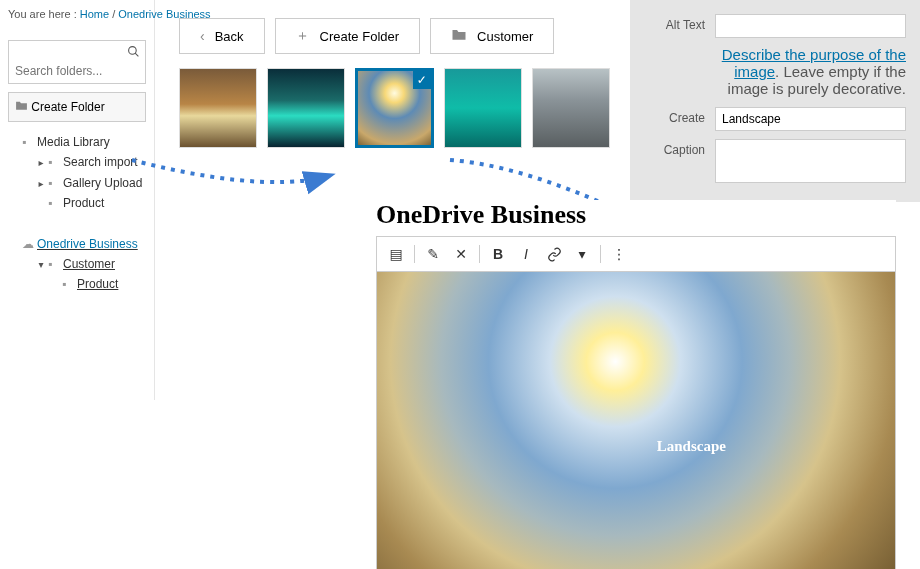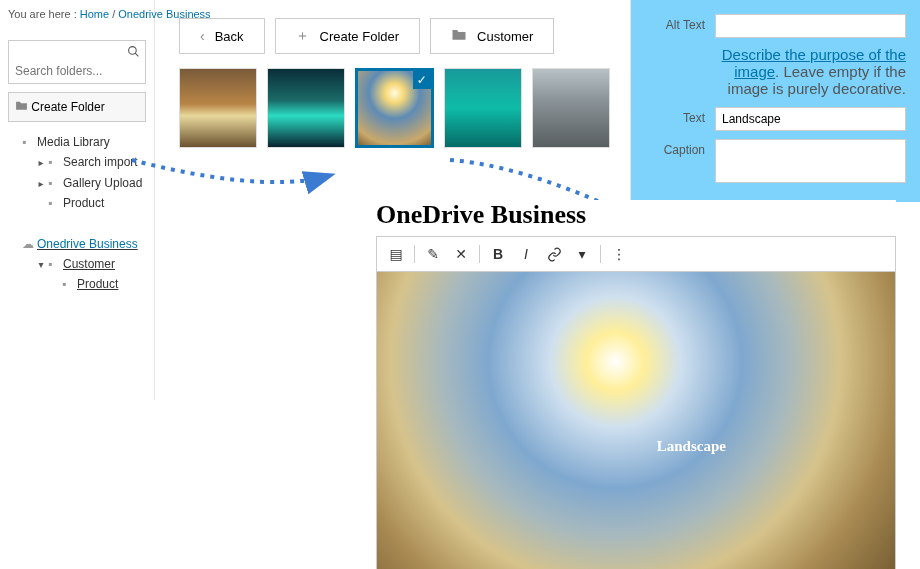--- a/index.html
+++ b/index.html
@@ -26,21 +26,21 @@
 .toolbar { display: flex; gap: 10px; margin-bottom: 14px; }
 .toolbtn { border: 1px solid #ccc; background: #fff; padding: 8px 20px; font-size: 13px; cursor: pointer; display: flex; align-items: center; gap: 10px; }
 .toolbtn .ticon2 { color: #888; font-size: 14px; }
 .thumbs { display: flex; gap: 10px; }
 .thumb { width: 80px; height: 80px; border: 1px solid #ddd; position: relative; overflow: hidden; }
 .thumb.selected { border: 3px solid #0073aa; }
 .thumb .check { position: absolute; top: 0; right: 0; width: 18px; height: 18px; background: #0073aa; color: #fff; font-size: 12px; display: flex; align-items: center; justify-content: center; }
 .timg { width: 100%; height: 100%; }
 
 
-.details { position: absolute; right: 0; top: 0; width: 290px; background: #7dd3fc; padding: 14px 14px 8px 14px; font-size: 12px; border-left: 1px solid #e5e5e5; }
+.details { position: absolute; right: 0; top: 0; width: 290px; background: #e5e5e5; padding: 14px 14px 8px 14px; font-size: 12px; border-left: 1px solid #e5e5e5; }
 .drow { display: flex; margin-bottom: 8px; }
 .drow label { width: 70px; text-align: right; padding-right: 10px; color: #555; padding-top: 4px; }
 .drow .dinput { flex: 1; }
 .drow input, .drow textarea { width: 100%; padding: 4px 6px; border: 1px solid #ccc; font-size: 12px; font-family: inherit; }
 .drow textarea { height: 44px; resize: none; }
 .dhelp { font-size: 15px; color: #555; text-align: right; margin-bottom: 10px; padding-left: 70px; }
 .dhelp a { color: #0073aa; text-decoration: underline; }
 
 
 .editor-overlay { position: absolute; left: 376px; top: 200px; width: 520px; background: #fff; }
@@ -155,21 +155,21 @@
 
 <div class="details">
   <div class="drow">
     <label>Alt Text</label>
     <div class="dinput"><input type="text" value="" style=""></div>
   </div>
   <div class="dhelp">
     <a href="#">Describe the purpose of the image</a><span>. Leave empty if the image is purely decorative.</span>
   </div>
   <div class="drow">
-    <label>Text</label>
+    <label>Create</label>
     <div class="dinput"><input type="text" value="Landscape" style=""></div>
   </div>
   <div class="drow">
     <label>Caption</label>
     <div class="dinput"><textarea style=""></textarea></div>
   </div>
 </div>
 
 <svg class="arrow-path" style="left:0;top:0;" width="920" height="569">
   <defs>

